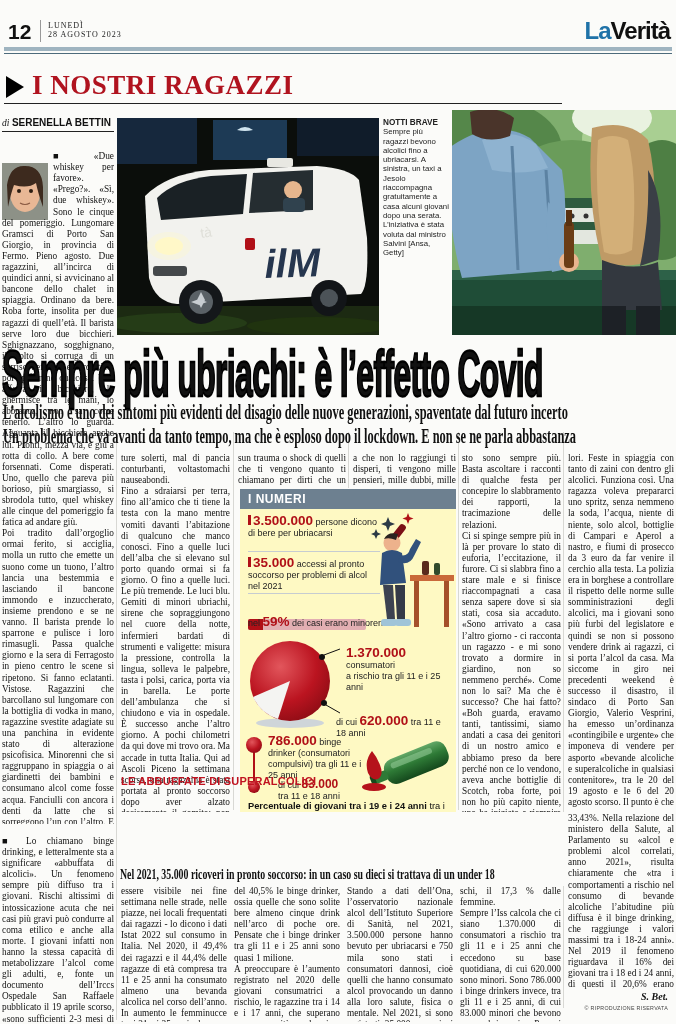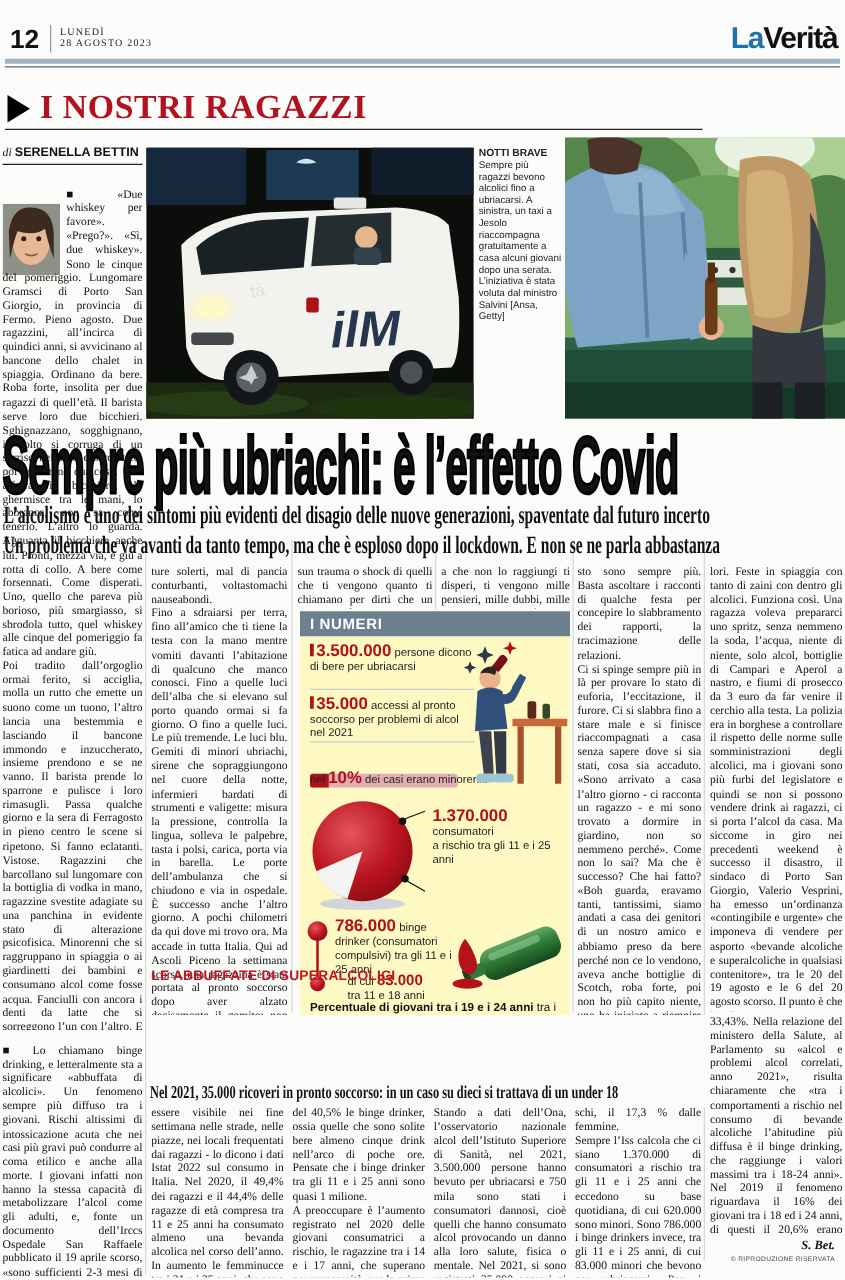--- a/index.html
+++ b/index.html
@@ -208,21 +208,21 @@
       <span class="tick"></span><span class="num">35.000</span>
       <span>accessi al pronto soccorso per problemi di alcol nel 2021</span>
     </div>
     <div class="abs info-rule" style="left:8px;top:104px;width:132px;"></div>
 
     <div class="abs minibar" style="left:8px;top:110px;width:118px;">
         <span class="seg"></span>
       </div>
     <div class="abs stat" style="left:8px;top:127px;width:150px;">
       <span>nel</span>
-      <span class="num">10%</span>
+      <span class="num">59%</span>
       <span>dei casi erano minorenni</span>
     </div>
 
     <div class="abs" style="left:0px;top:142px;">
       <svg viewBox="0 0 104 100" width="104" height="100">
         <defs>
           <radialGradient id="rg" cx="38%" cy="32%" r="75%">
             <stop offset="0%" stop-color="#e2565c"></stop>
               <stop offset="60%" stop-color="#bb1420"></stop>
               <stop offset="100%" stop-color="#8c0c14"></stop>
@@ -234,20 +234,25 @@
         <circle cx="82" cy="26" r="3" fill="#111"></circle>
           <line x1="84" y1="24" x2="100" y2="18" stroke="#111" stroke-width="1"></line>
         <circle cx="84" cy="72" r="3" fill="#111"></circle>
           <line x1="86" y1="74" x2="100" y2="82" stroke="#111" stroke-width="1"></line>
       </svg>
     </div>
     <div class="abs stat" style="left:106px;top:158px;width:106px;">
       <span class="num">1.370.000</span><br>
       <span>consumatori</span><br>
       <span>a rischio tra gli 11 e i 25 anni</span>
+    </div>
+    <div class="abs stat" style="left:96px;top:226px;width:116px;">
+      <span>di cui</span>
+      <span class="num">620.000</span>
+      <span>tra 11 e 18 anni</span>
     </div>
 
     <div class="abs" style="left:4px;top:246px;">
       <svg viewBox="0 0 20 62" width="20" height="62">
         <line x1="10" y1="10" x2="10" y2="52" stroke="#b01017" stroke-width="2"></line>
         <circle cx="10" cy="10" r="8" fill="url(#rg)"></circle>
         <circle cx="10" cy="52" r="6" fill="url(#rg)"></circle>
       </svg>
     </div>
     <div class="abs stat" style="left:28px;top:246px;width:100px;">

